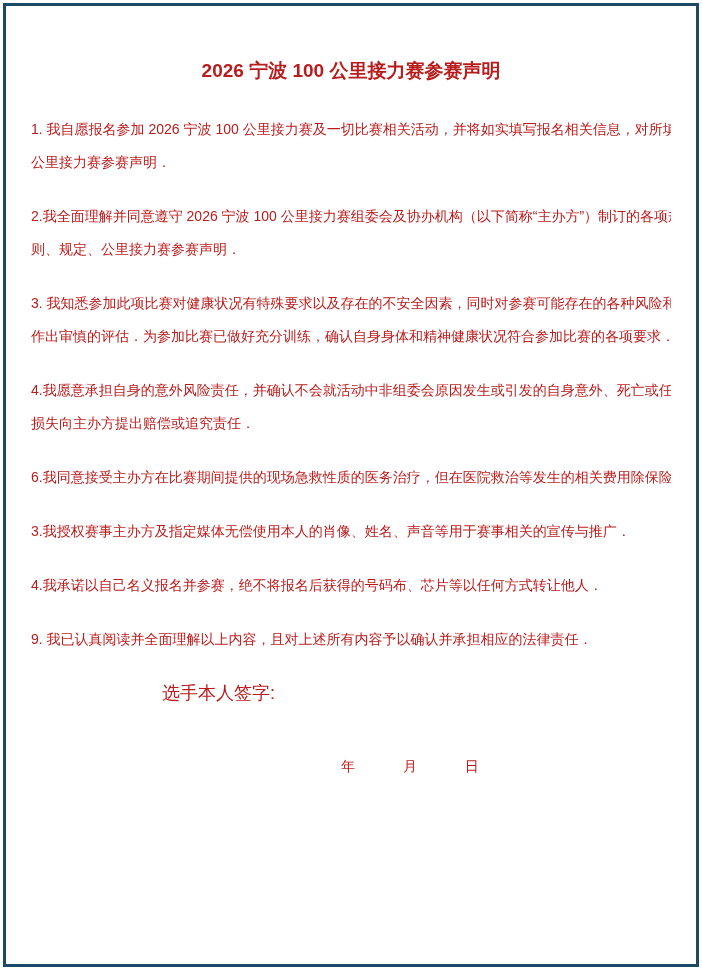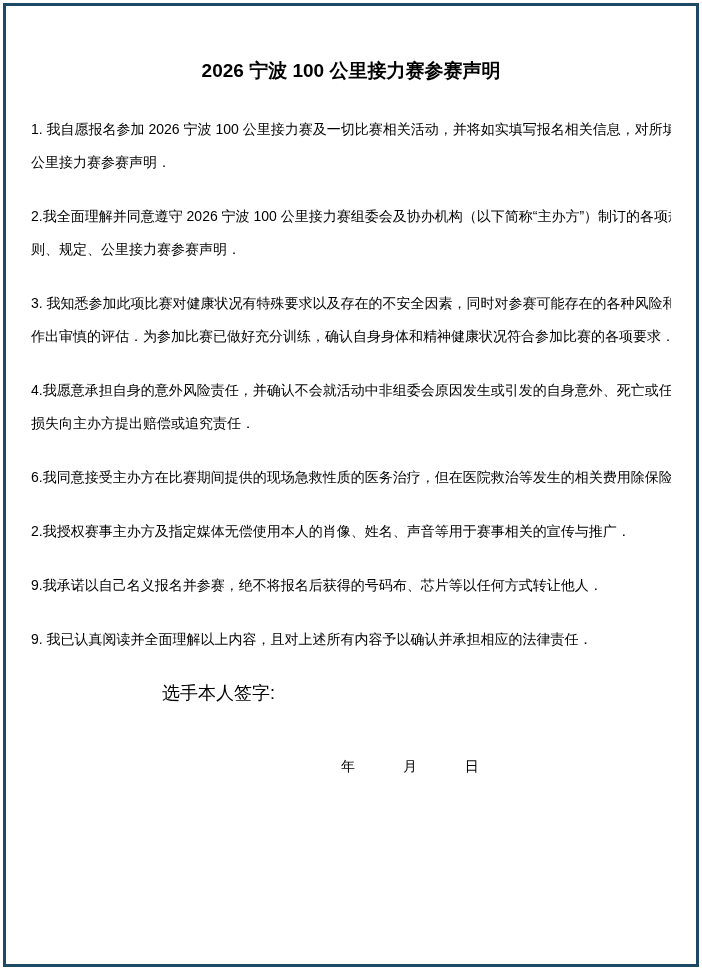--- a/index.html
+++ b/index.html
@@ -7,21 +7,21 @@
     padding: 0;
     background: #ffffff;
   }
   .page {
     position: relative;
     width: 702px;
     height: 970px;
     background: #ffffff;
     overflow: hidden;
     font-family: "Liberation Sans", "DejaVu Sans", sans-serif;
-    color: #000000;
+    color: #b91c1c;
   }
   .page-frame {
     position: absolute;
     inset: 3px;
     border: 3px solid #1c4966;
     pointer-events: none;
   }
   .content {
     position: relative;
     padding: 0 31px;
@@ -92,25 +92,25 @@
       <div class="line">4.我愿意承担自身的意外风险责任，并确认不会就活动中非组委会原因发生或引发的自身意外、死亡或任何形式的</div>
       <div class="line">损失向主办方提出赔偿或追究责任．</div>
     </div>
 
 
     <div class="para">
       <div class="line">6.我同意接受主办方在比赛期间提供的现场急救性质的医务治疗，但在医院救治等发生的相关费用除保险公司理赔</div>
     </div>
 
     <div class="para">
-      <div class="line">2.我授权赛事主办方及指定媒体无偿使用本人的肖像、姓名、声音等用于赛事相关的宣传与推广．</div>
+      <div class="line">3.我授权赛事主办方及指定媒体无偿使用本人的肖像、姓名、声音等用于赛事相关的宣传与推广．</div>
     </div>
 
     <div class="para">
-      <div class="line">9.我承诺以自己名义报名并参赛，绝不将报名后获得的号码布、芯片等以任何方式转让他人．</div>
+      <div class="line">4.我承诺以自己名义报名并参赛，绝不将报名后获得的号码布、芯片等以任何方式转让他人．</div>
     </div>
 
     <div class="para">
       <div class="line">9. 我已认真阅读并全面理解以上内容，且对上述所有内容予以确认并承担相应的法律责任．</div>
     </div>
 
     <div class="signature-row">
       <span>选手本人签字:</span>
     </div>
 

